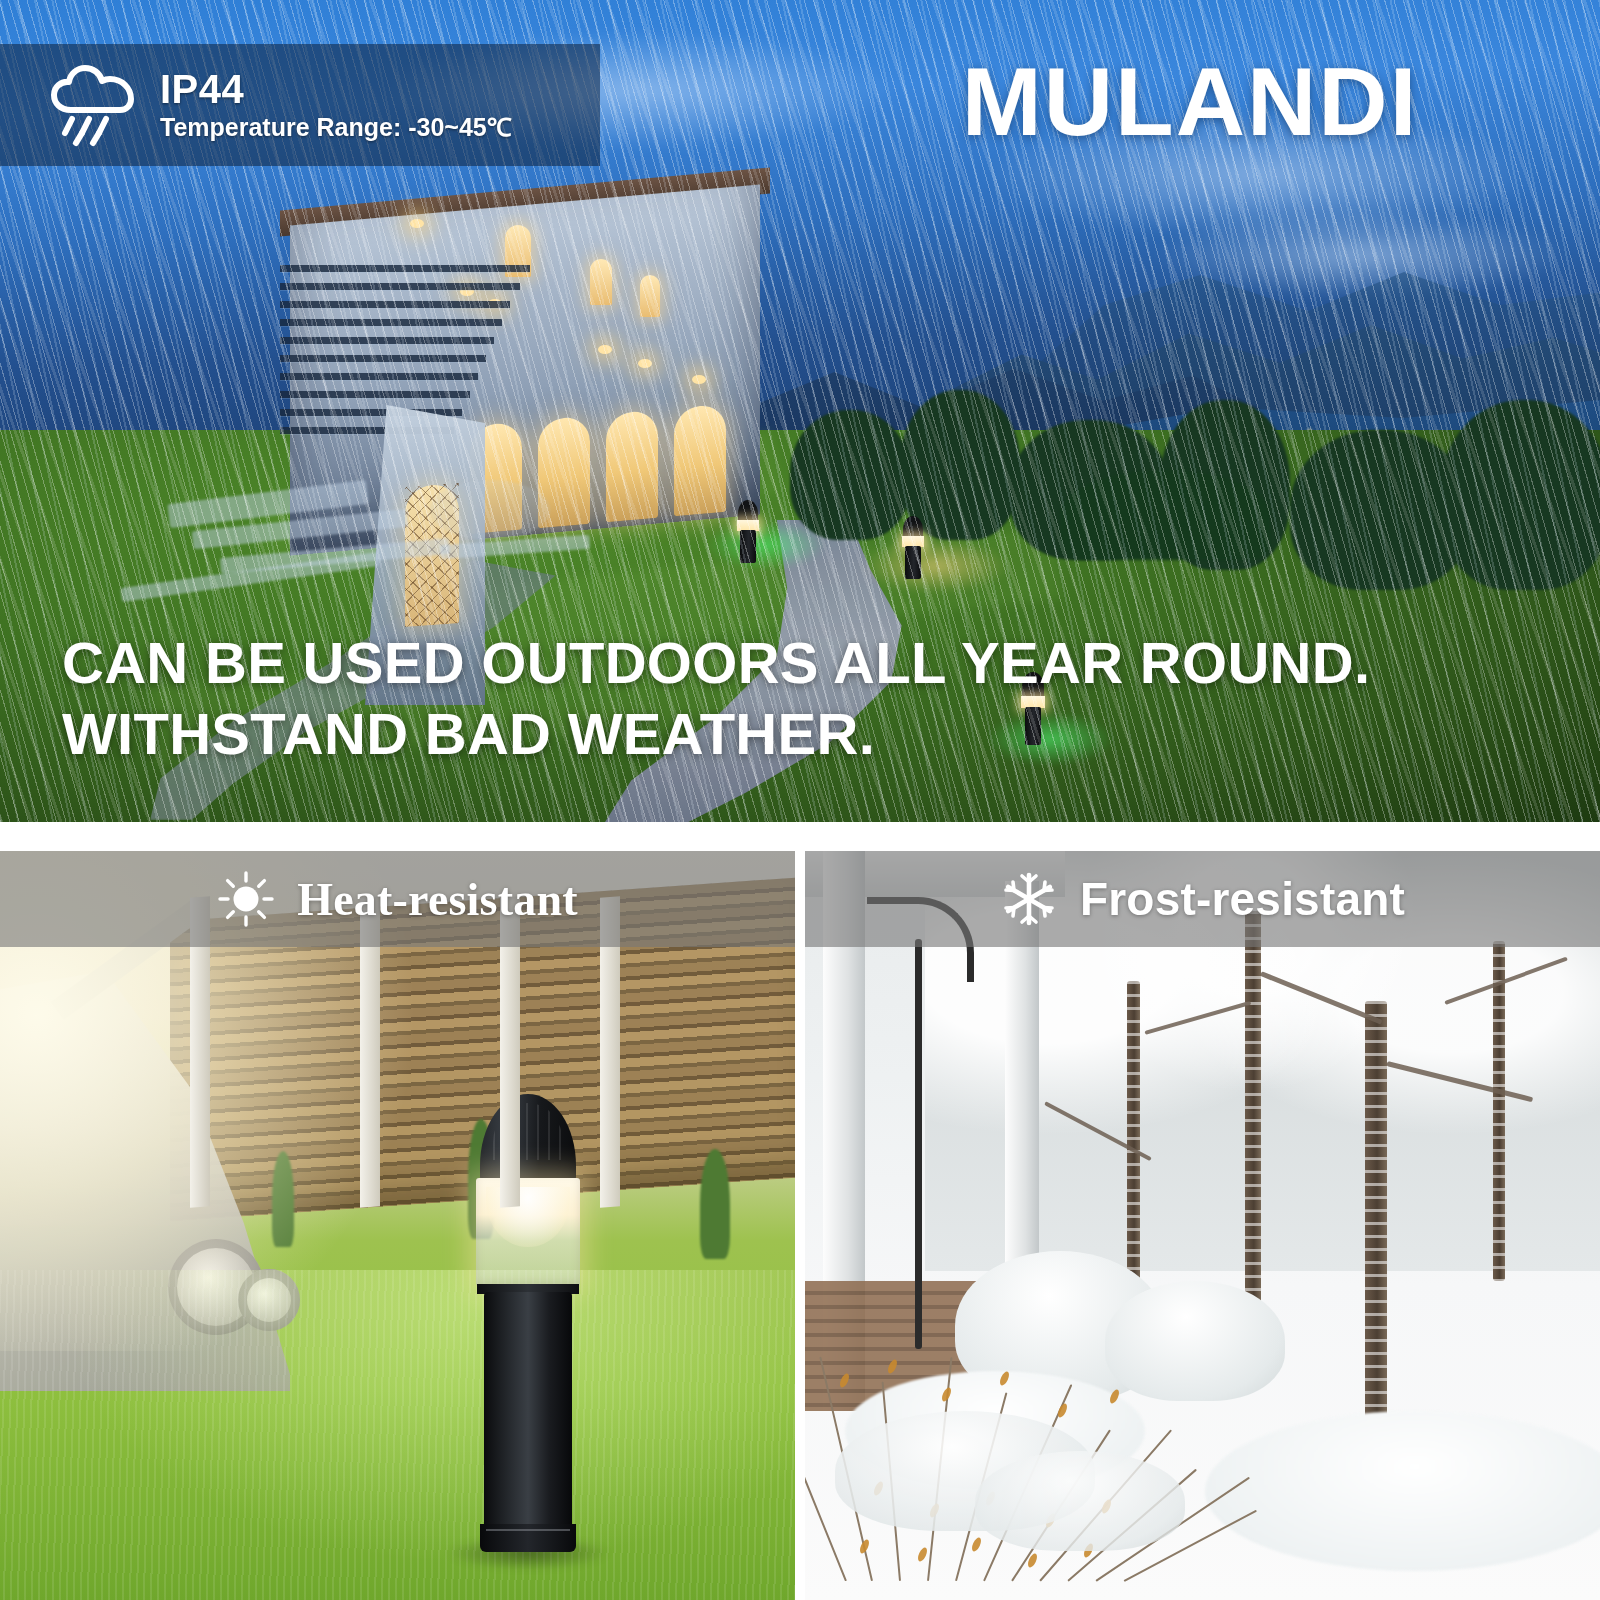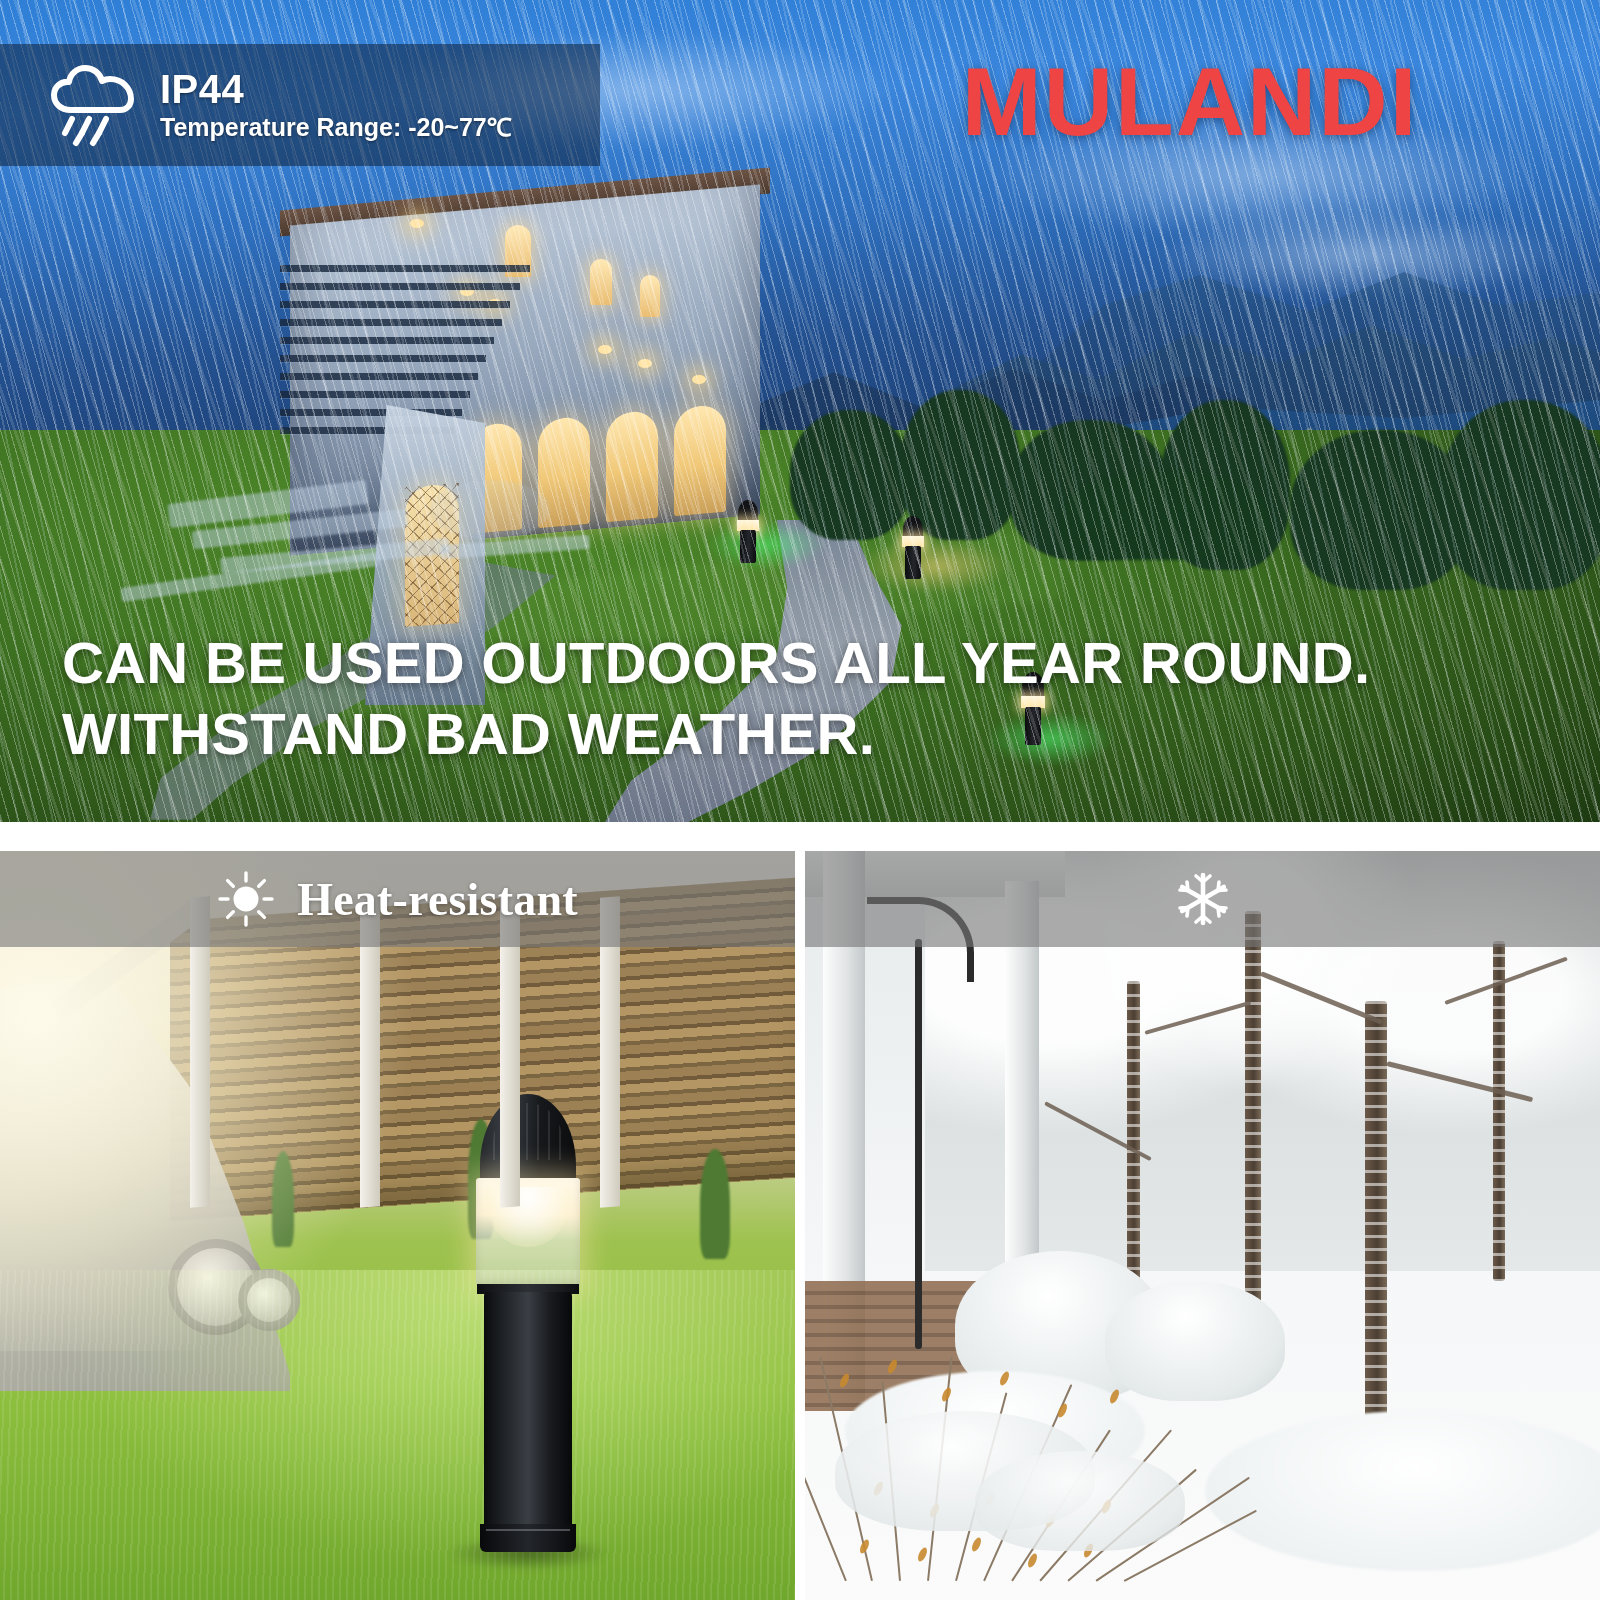--- a/index.html
+++ b/index.html
@@ -221,21 +221,21 @@
     color:#fff; font-size:25px; font-weight:bold; line-height:1.2;
     margin-top:2px; text-shadow:0 1px 3px rgba(0,0,0,.5);
   }
 
   
   .brand {
     position:absolute; left:860px; top:42px; width:660px; height:120px;
     z-index:30; display:flex; align-items:center; justify-content:center;
   }
   .brand-text {
-    color:#ef4444; font-size:96px; font-weight:bold;
+    color:#ffffff; font-size:96px; font-weight:bold;
     letter-spacing:2px; line-height:1;
     text-shadow:0 2px 10px rgba(10,30,60,.45);
     white-space:nowrap;
     text-align:center;
   }
 
   
   .headline {
     position:absolute; left:62px; top:628px; width:1470px; z-index:30;
   }
@@ -590,21 +590,21 @@
             <line x1="26" y1="56" x2="19" y2="70"></line>
             <line x1="43" y1="56" x2="36" y2="70"></line>
             <line x1="60" y1="56" x2="53" y2="70"></line>
             <line x1="36" y1="70" x2="30" y2="80"></line>
             <line x1="53" y1="70" x2="47" y2="80"></line>
           </g>
         </svg>
       </div>
       <div class="ip-text">
         <div class="ip-title">IP44</div>
-        <div class="ip-sub">Temperature Range: -20~77℃</div>
+        <div class="ip-sub">Temperature Range: -30~45℃</div>
       </div>
     </div>
 
     <div class="brand">
       <div class="brand-text">MULANDI</div>
     </div>
 
     <div class="headline">
       <div>CAN BE USED OUTDOORS ALL YEAR ROUND.</div>
       <div>WITHSTAND BAD WEATHER.</div>
@@ -738,16 +738,17 @@
                 <line x1="14" y1="20.5" x2="13" y2="12"></line>
               <line x1="44" y1="37.5" x2="52" y2="38"></line>
                 <line x1="44" y1="37.5" x2="45" y2="46"></line>
               <line x1="14" y1="37.5" x2="6" y2="38"></line>
                 <line x1="14" y1="37.5" x2="13" y2="46"></line>
               <line x1="44" y1="20.5" x2="52" y2="20"></line>
                 <line x1="44" y1="20.5" x2="45" y2="12"></line>
             </g>
           </svg>
         </span>
+        <span class="lbl">Frost-resistant</span>
       </div>
     </div>
   </div>
 </div>
 
 </body></html>

